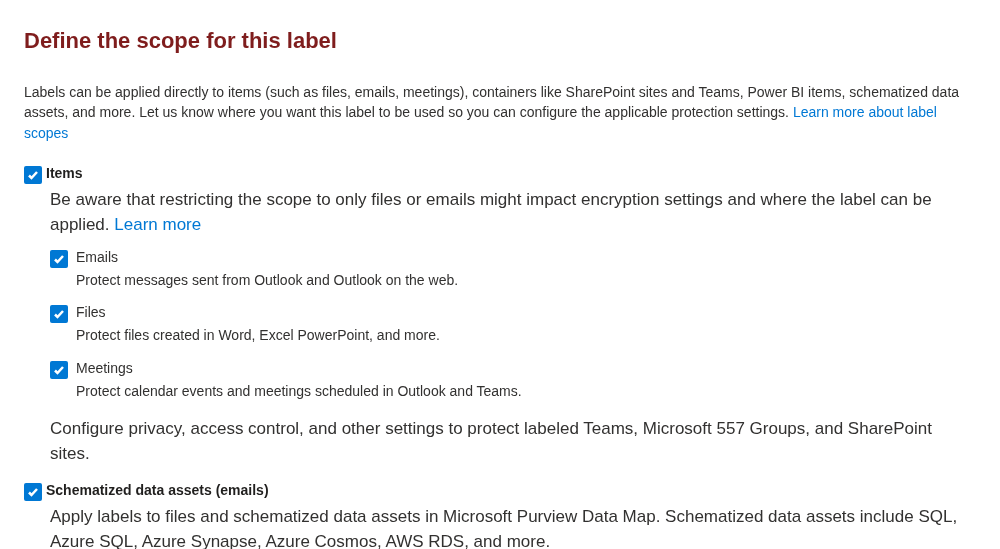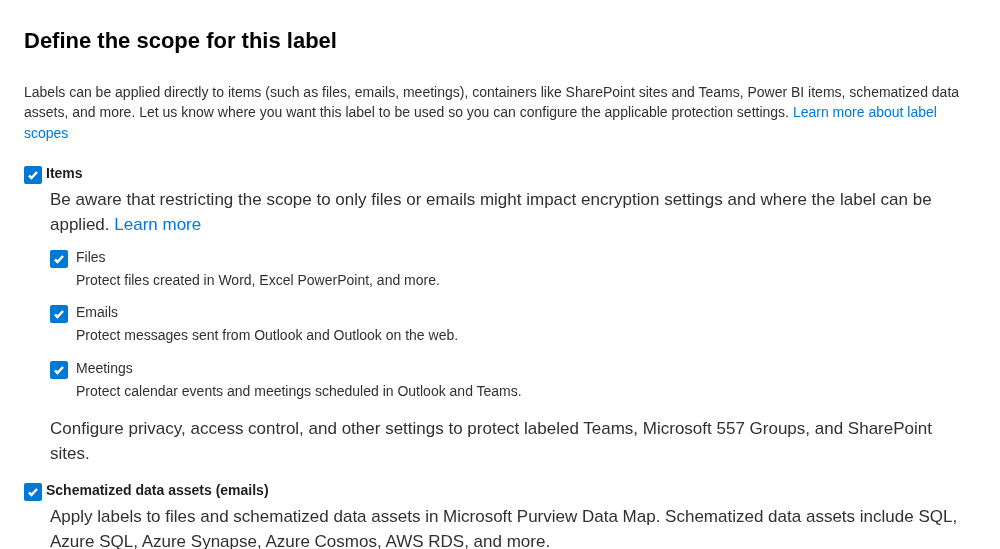--- a/index.html
+++ b/index.html
@@ -11,21 +11,21 @@
       font-family: "Segoe UI", -apple-system, BlinkMacSystemFont, sans-serif;
       font-size: 14px;
       color: #323130;
       background: #ffffff;
       padding: 28px 24px;
       width: 1000px;
     }
     h1 {
       font-size: 22px;
       font-weight: 700;
-      color: #000000;
+      color: #7f1d1d;
       margin-bottom: 22px;
     }
     .intro {
       font-size: 14px;
       color: #323130;
       line-height: 1.45;
       margin-bottom: 22px;
       max-width: 955px;
       margin-top: 28px;
     }
@@ -123,35 +123,35 @@
 
   <div class="sub-items">
 
     <div class="sub-item">
       <div class="sub-header">
         <span class="checkbox">
           <svg viewBox="0 0 12 12">
               <polyline points="2,6.5 4.5,9 10,3"></polyline>
             </svg>
         </span>
-        <span class="sub-label">Files</span>
+        <span class="sub-label">Emails</span>
       </div>
-      <p class="sub-desc">Protect files created in Word, Excel PowerPoint, and more.</p>
+      <p class="sub-desc">Protect messages sent from Outlook and Outlook on the web.</p>
     </div>
 
     <div class="sub-item">
       <div class="sub-header">
         <span class="checkbox">
           <svg viewBox="0 0 12 12">
               <polyline points="2,6.5 4.5,9 10,3"></polyline>
             </svg>
         </span>
-        <span class="sub-label">Emails</span>
+        <span class="sub-label">Files</span>
       </div>
-      <p class="sub-desc">Protect messages sent from Outlook and Outlook on the web.</p>
+      <p class="sub-desc">Protect files created in Word, Excel PowerPoint, and more.</p>
     </div>
 
     <div class="sub-item">
       <div class="sub-header">
         <span class="checkbox">
           <svg viewBox="0 0 12 12">
               <polyline points="2,6.5 4.5,9 10,3"></polyline>
             </svg>
         </span>
         <span class="sub-label">Meetings</span>

